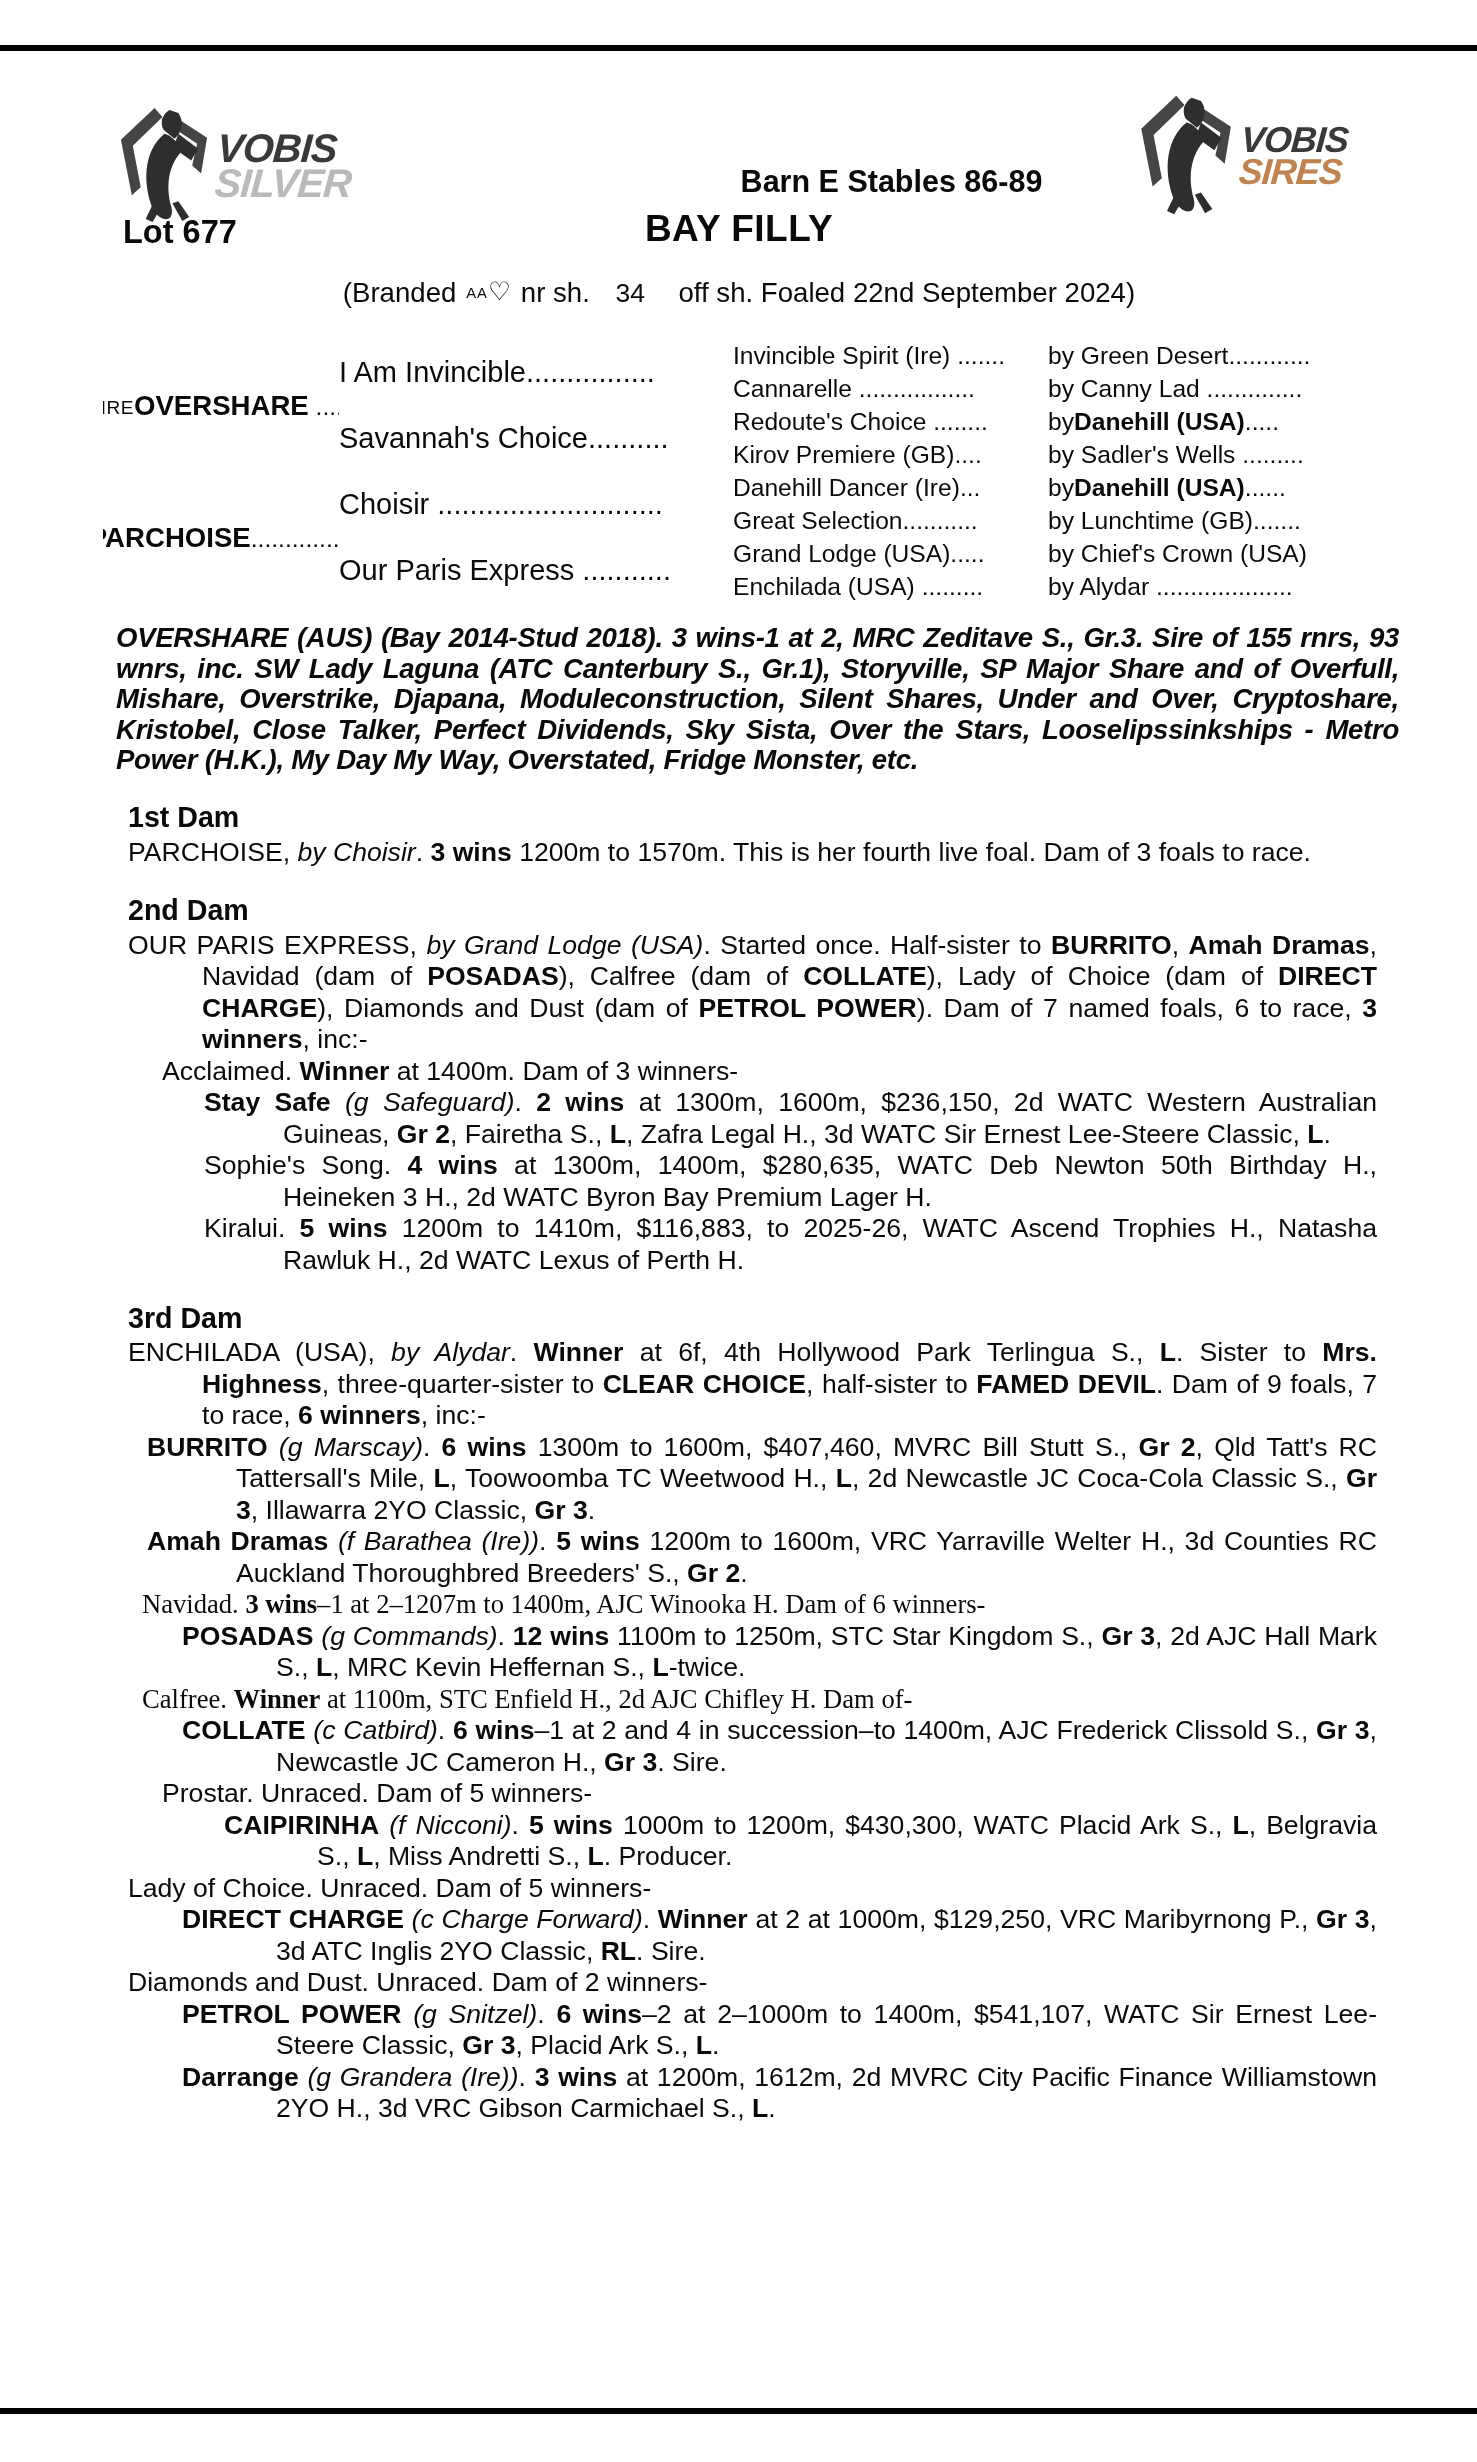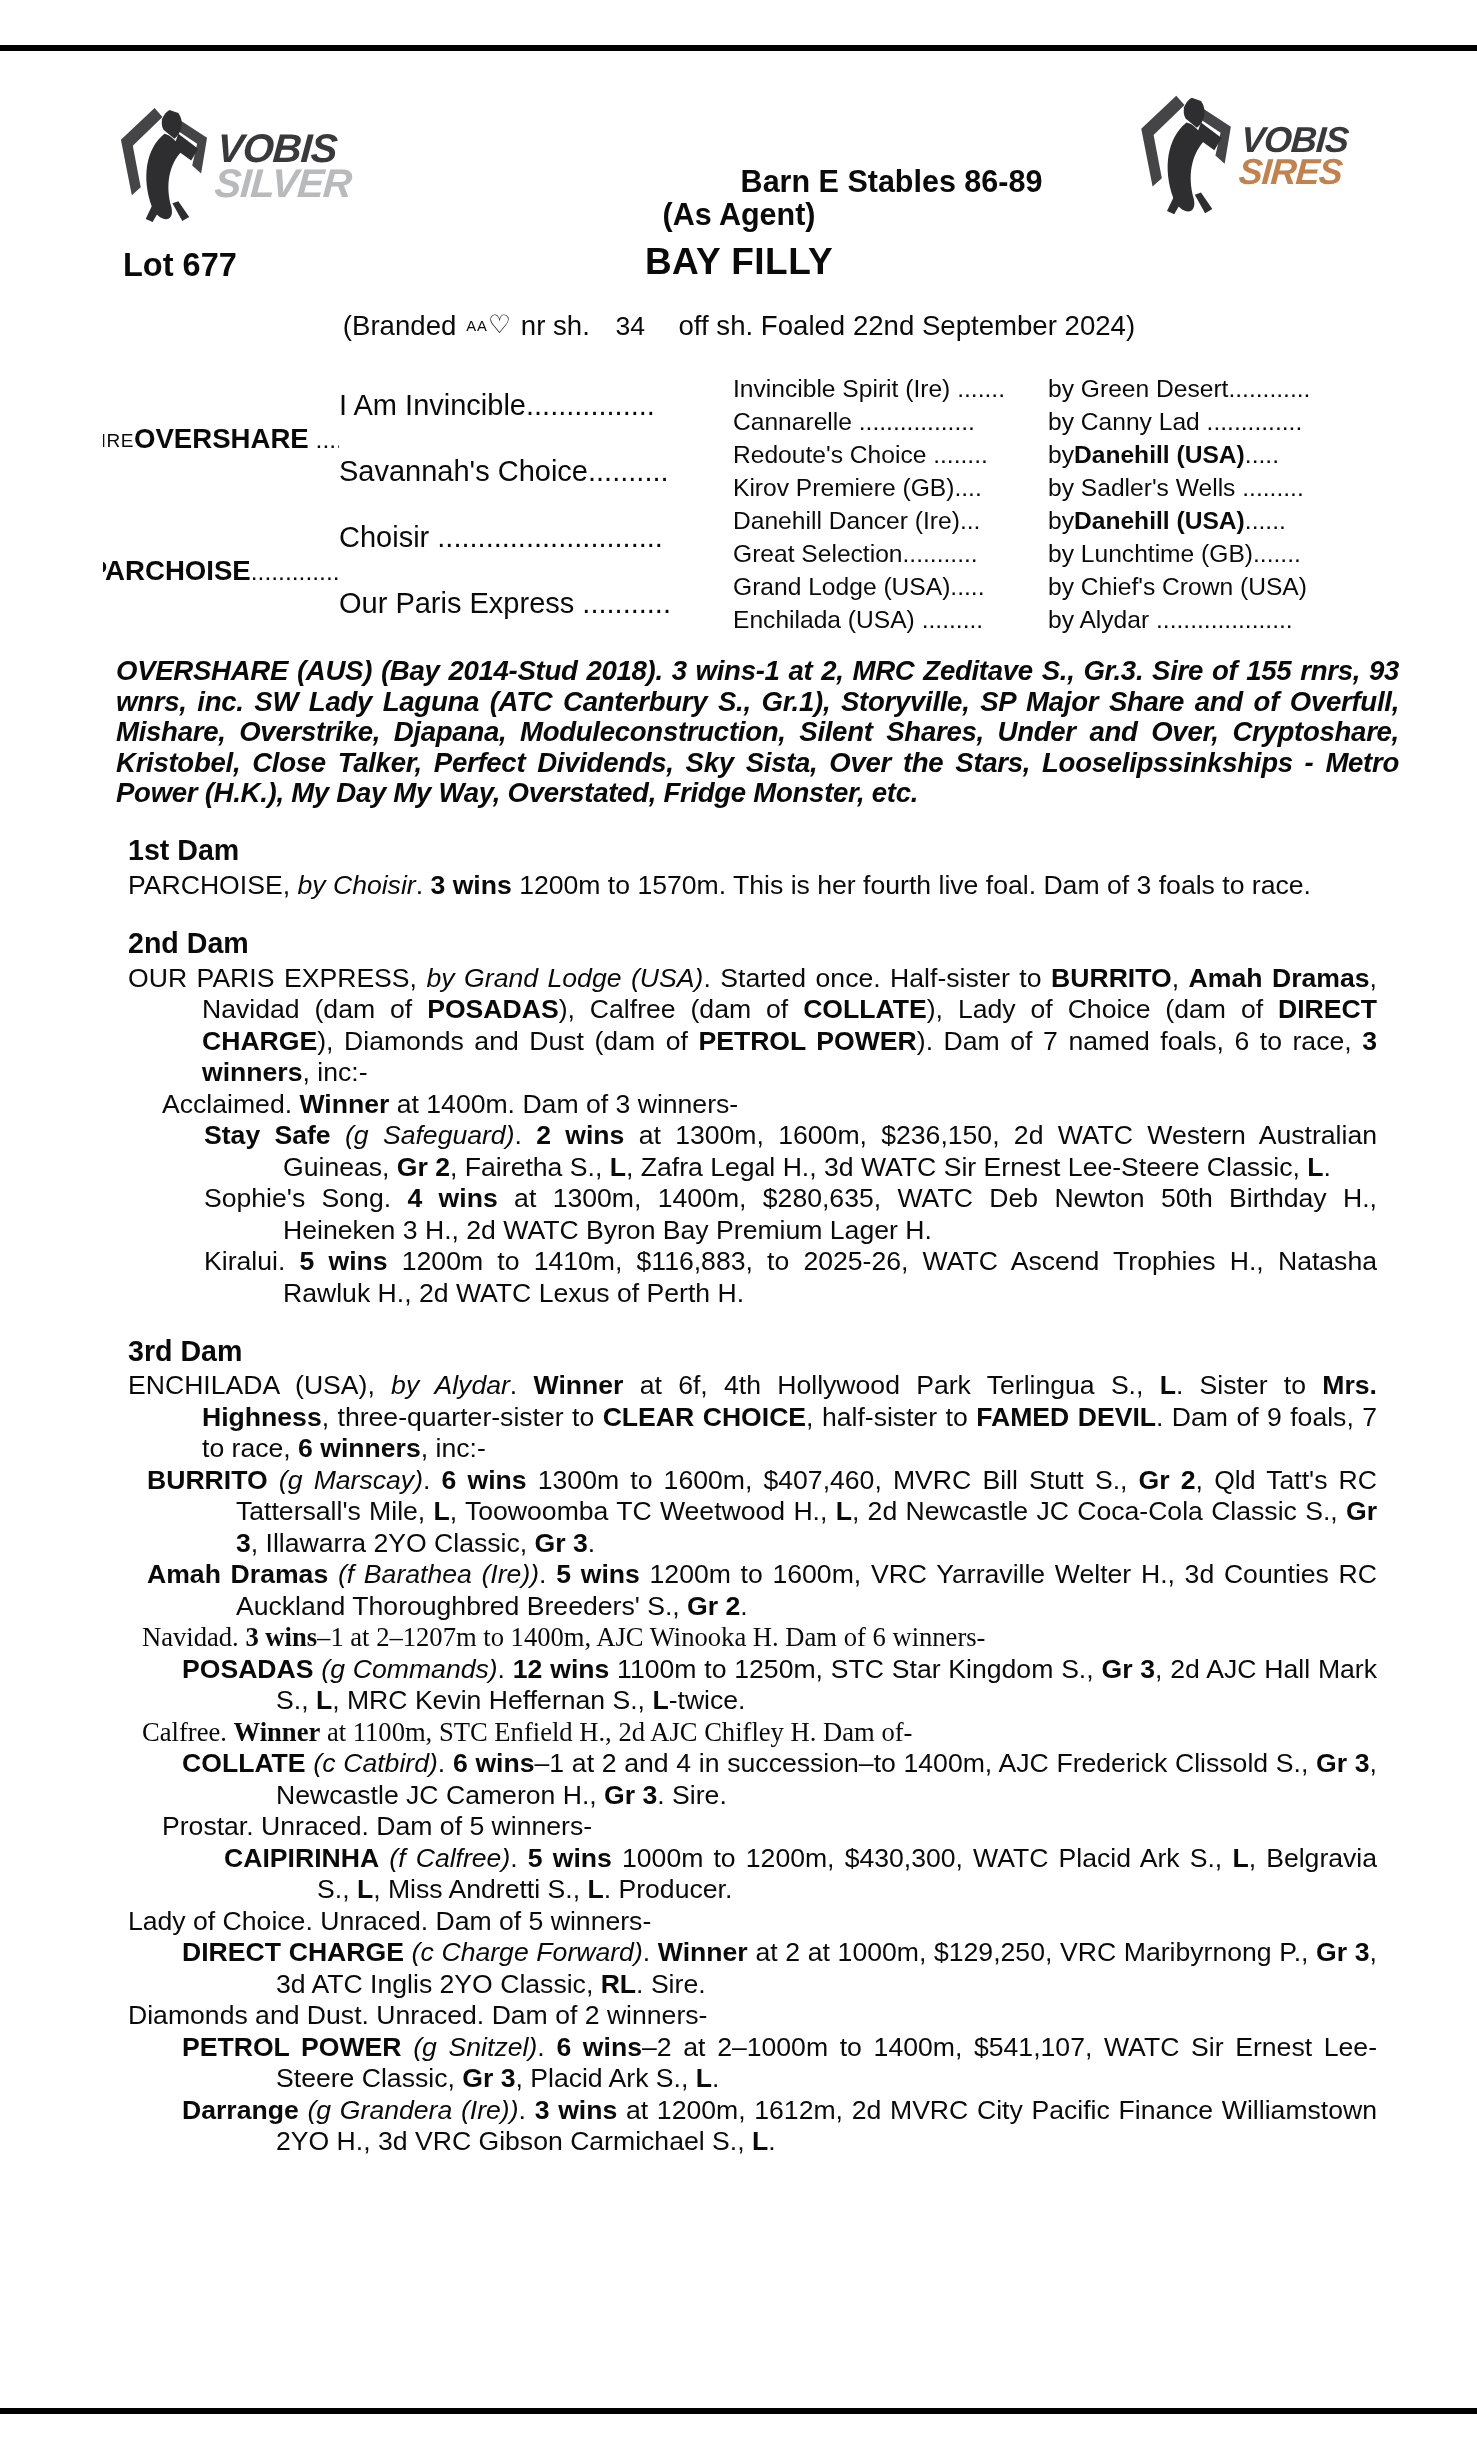--- a/index.html
+++ b/index.html
@@ -102,21 +102,20 @@
       <path d="M43 95 L33 116 L40 119 L51 100 Z" fill="#2e2e30"></path>
       <path d="M60 100 L70 118 L77 114 L66 98 Z" fill="#2e2e30"></path>
     </svg>
     <div class="logo-text">
       <div class="l1">VOBIS</div>
       <div class="l2">SIRES</div>
     </div>
   </div>
 
   <div class="barn-line">Barn E Stables 86-89</div>
-  <div class="agent-line">(As Agent)</div>
 
   <div class="title-row">
     <div class="lot">Lot 677</div>
     <div class="title">BAY FILLY</div>
   </div>
 
   <div class="branded-row">
     <span>(Branded</span>
     <span class="stack brand-mark">
       <span class="brand-aa">AA</span>
@@ -195,21 +194,21 @@
       <p class="bp ind-e"><span>Kiralui. </span><span class="s-b">5 wins</span><span> 1200m to 1410m, $116,883, to 2025-26, WATC Ascend Trophies H., Natasha Rawluk H., 2d WATC Lexus of Perth H.</span></p>
       <div class="sec-h">3rd Dam</div>
       <p class="bp ind-a"><span>ENCHILADA (USA), </span><span class="s-i">by Alydar</span><span>. </span><span class="s-b">Winner</span><span> at 6f, 4th Hollywood Park Terlingua S., </span><span class="s-b">L</span><span>. Sister to </span><span class="s-b">Mrs. Highness</span><span>, three-quarter-sister to </span><span class="s-b">CLEAR CHOICE</span><span>, half-sister to </span><span class="s-b">FAMED DEVIL</span><span>. Dam of 9 foals, 7 to race, </span><span class="s-b">6 winners</span><span>, inc:-</span></p>
       <p class="bp ind-d"><span class="s-b">BURRITO</span><span> </span><span class="s-i">(g Marscay)</span><span>. </span><span class="s-b">6 wins</span><span> 1300m to 1600m, $407,460, MVRC Bill Stutt S., </span><span class="s-b">Gr 2</span><span>, Qld Tatt's RC Tattersall's Mile, </span><span class="s-b">L</span><span>, Toowoomba TC Weetwood H., </span><span class="s-b">L</span><span>, 2d Newcastle JC Coca-Cola Classic S., </span><span class="s-b">Gr 3</span><span>, Illawarra 2YO Classic, </span><span class="s-b">Gr 3</span><span>.</span></p>
       <p class="bp ind-d"><span class="s-b">Amah Dramas</span><span> </span><span class="s-i">(f Barathea (Ire))</span><span>. </span><span class="s-b">5 wins</span><span> 1200m to 1600m, VRC Yarraville Welter H., 3d Counties RC Auckland Thoroughbred Breeders' S., </span><span class="s-b">Gr 2</span><span>.</span></p>
       <p class="bp ind-b"><span>Navidad. </span><span class="s-b">3 wins</span><span>–1 at 2–1207m to 1400m, AJC Winooka H. Dam of 6 winners-</span></p>
       <p class="bp ind-f"><span class="s-b">POSADAS</span><span> </span><span class="s-i">(g Commands)</span><span>. </span><span class="s-b">12 wins</span><span> 1100m to 1250m, STC Star Kingdom S., </span><span class="s-b">Gr 3</span><span>, 2d AJC Hall Mark S., </span><span class="s-b">L</span><span>, MRC Kevin Heffernan S., </span><span class="s-b">L</span><span>-twice.</span></p>
       <p class="bp ind-b"><span>Calfree. </span><span class="s-b">Winner</span><span> at 1100m, STC Enfield H., 2d AJC Chifley H. Dam of-</span></p>
       <p class="bp ind-f"><span class="s-b">COLLATE</span><span> </span><span class="s-i">(c Catbird)</span><span>. </span><span class="s-b">6 wins</span><span>–1 at 2 and 4 in succession–to 1400m, AJC Frederick Clissold S., </span><span class="s-b">Gr 3</span><span>, Newcastle JC Cameron H., </span><span class="s-b">Gr 3</span><span>. Sire.</span></p>
       <p class="bp ind-c"><span>Prostar. Unraced. Dam of 5 winners-</span></p>
-      <p class="bp ind-g"><span class="s-b">CAIPIRINHA</span><span> </span><span class="s-i">(f Calfree)</span><span>. </span><span class="s-b">5 wins</span><span> 1000m to 1200m, $430,300, WATC Placid Ark S., </span><span class="s-b">L</span><span>, Belgravia S., </span><span class="s-b">L</span><span>, Miss Andretti S., </span><span class="s-b">L</span><span>. Producer.</span></p>
+      <p class="bp ind-g"><span class="s-b">CAIPIRINHA</span><span> </span><span class="s-i">(f Nicconi)</span><span>. </span><span class="s-b">5 wins</span><span> 1000m to 1200m, $430,300, WATC Placid Ark S., </span><span class="s-b">L</span><span>, Belgravia S., </span><span class="s-b">L</span><span>, Miss Andretti S., </span><span class="s-b">L</span><span>. Producer.</span></p>
       <p class="bp ind-a"><span>Lady of Choice. Unraced. Dam of 5 winners-</span></p>
       <p class="bp ind-f"><span class="s-b">DIRECT CHARGE</span><span> </span><span class="s-i">(c Charge Forward)</span><span>. </span><span class="s-b">Winner</span><span> at 2 at 1000m, $129,250, VRC Maribyrnong P., </span><span class="s-b">Gr 3</span><span>, 3d ATC Inglis 2YO Classic, </span><span class="s-b">RL</span><span>. Sire.</span></p>
       <p class="bp ind-a"><span>Diamonds and Dust. Unraced. Dam of 2 winners-</span></p>
       <p class="bp ind-f"><span class="s-b">PETROL POWER</span><span> </span><span class="s-i">(g Snitzel)</span><span>. </span><span class="s-b">6 wins</span><span>–2 at 2–1000m to 1400m, $541,107, WATC Sir Ernest Lee-Steere Classic, </span><span class="s-b">Gr 3</span><span>, Placid Ark S., </span><span class="s-b">L</span><span>.</span></p>
       <p class="bp ind-f"><span class="s-b">Darrange</span><span> </span><span class="s-i">(g Grandera (Ire))</span><span>. </span><span class="s-b">3 wins</span><span> at 1200m, 1612m, 2d MVRC City Pacific Finance Williamstown 2YO H., 3d VRC Gibson Carmichael S., </span><span class="s-b">L</span><span>.</span></p>
     </div>
 
   <div class="rule rule-bottom"></div>
 </div>
 

